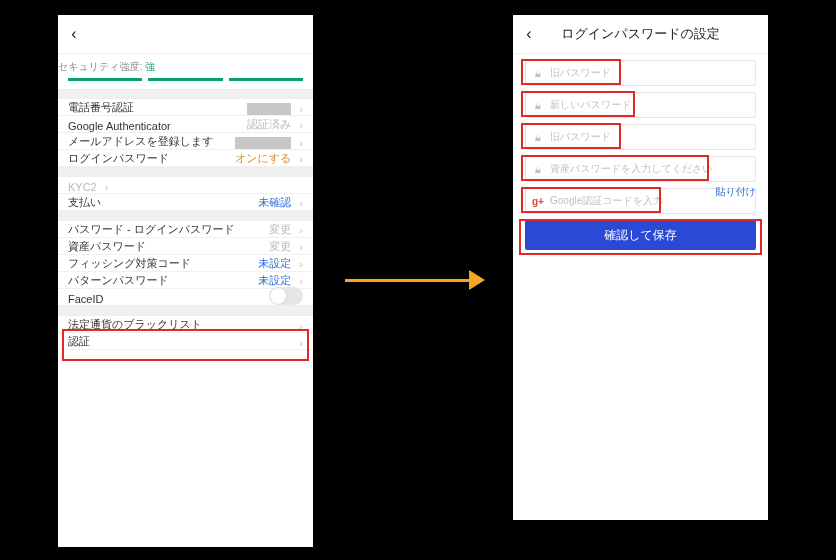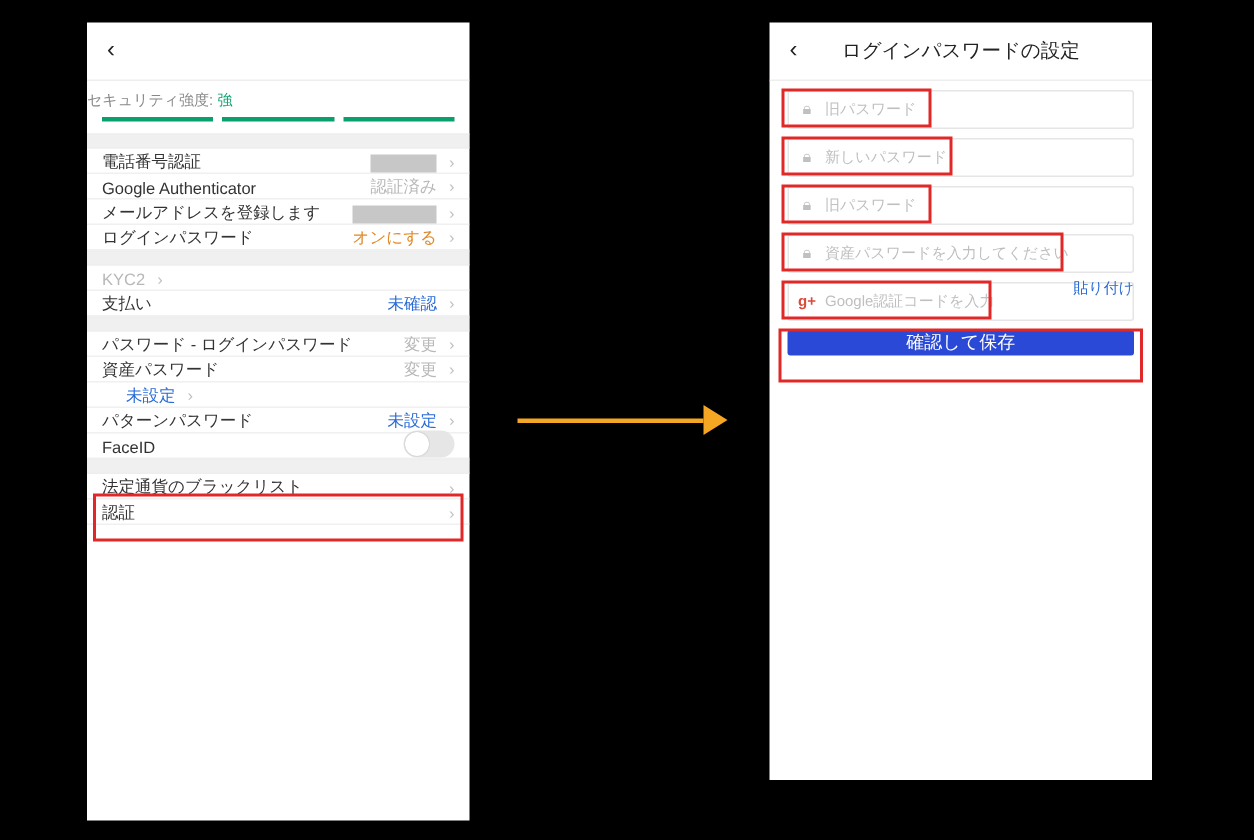--- a/index.html
+++ b/index.html
@@ -38,21 +38,21 @@
   .bar{flex:1;height:3px;background:#0aa06e;}
   .section-gap{height:8px;background:#f0f0f0;border-top:1px solid #eee;border-bottom:1px solid #eee;}
   .row{
     display:flex;align-items:flex-end;justify-content:space-between;
     height:17px;padding:0 10px;box-sizing:border-box;
     border-bottom:1px solid #f0f0f0;
     font-size:11px;color:#333;
   }
   .row .label{flex:1;white-space:nowrap;overflow:hidden;text-overflow:ellipsis;}
   .row .value{color:#b8b8b8;display:flex;align-items:center;gap:4px;font-size:11px;}
-  .row .value.link{color:#2a6bd6;margin-left:16px;}
+  .row .value.link{color:#2a6bd6;}
   .row .value.orange{color:#e08a2a;}
   .chev{color:#c0c0c0;font-size:11px;margin-left:4px;}
   .masked{width:44px;height:12px;background:#c7c7c7;}
   .toggle{
     width:34px;height:18px;background:#e6e6e6;border-radius:10px;position:relative;
   }
   .toggle::after{
     content:"";position:absolute;left:1px;top:1px;width:16px;height:16px;
     background:#fff;border-radius:50%;box-shadow:0 0 1px rgba(0,0,0,.3);
   }
@@ -67,21 +67,21 @@
     height:26px;margin:0 8px 6px 8px;border:1px solid #e5e5e5;border-radius:2px;
     display:flex;align-items:center;gap:6px;padding:0 6px;
     font-size:10px;color:#bfbfbf;box-sizing:border-box;background:#fff;
   }
   .field .icon{width:12px;text-align:center;color:#c0c0c0;font-size:11px;}
   .field.ga .icon{color:#d94b3a;font-size:10px;font-weight:bold;}
   .paste{
     position:absolute;color:#2a6bd6;font-size:10px;
   }
   .submit{
-    height:17px;margin:4px 8px 0;background:#2a49d6;color:#fff;
+    height:30px;margin:4px 8px 0;background:#2a49d6;color:#fff;
     display:flex;align-items:center;justify-content:center;
     font-size:12px;border-radius:2px;
   }
 
   
   .arrow-wrap{
     position:absolute;left:345px;top:270px;width:140px;height:20px;
     display:flex;align-items:center;
   }
   .arrow-line{flex:1;height:3px;background:#f5a623;}
@@ -159,20 +159,21 @@
       </span>
   </div>
   <div class="row">
     <span class="label">資産パスワード</span>
     <span class="value">
         <span>変更</span>
         <span class="chev">›</span>
       </span>
   </div>
   <div class="row">
+    <span class="label">フィッシング対策コード</span>
     <span class="value link">
         <span>未設定</span>
         <span class="chev">›</span>
       </span>
   </div>
   <div class="row">
     <span class="label">パターンパスワード</span>
     <span class="value link">
         <span>未設定</span>
         <span class="chev">›</span>

